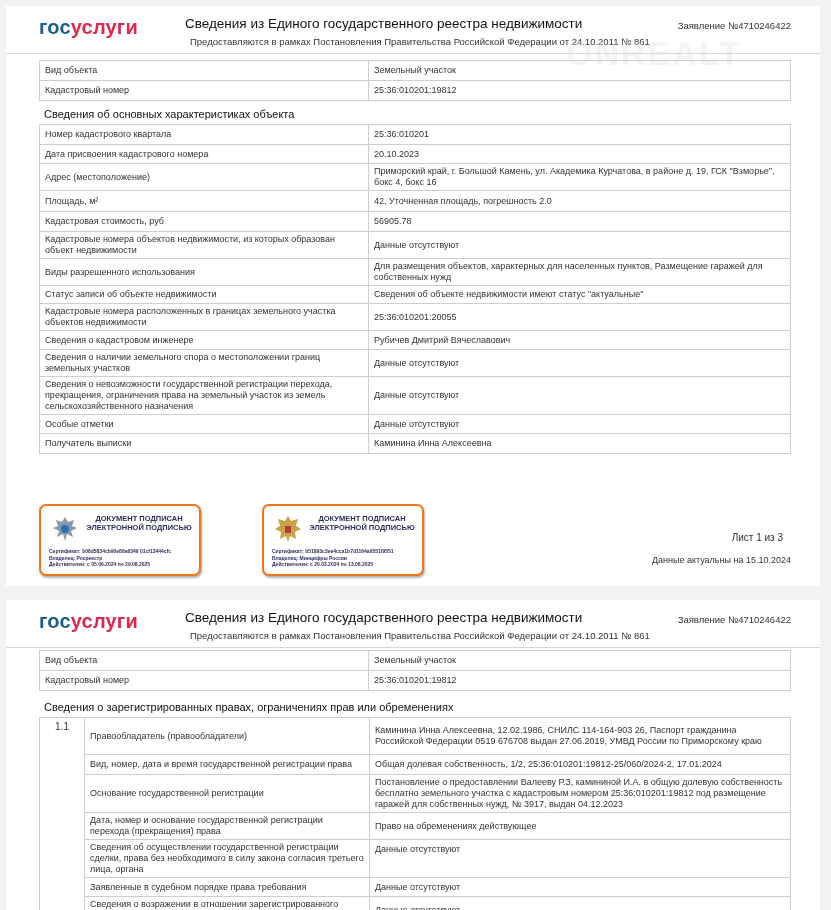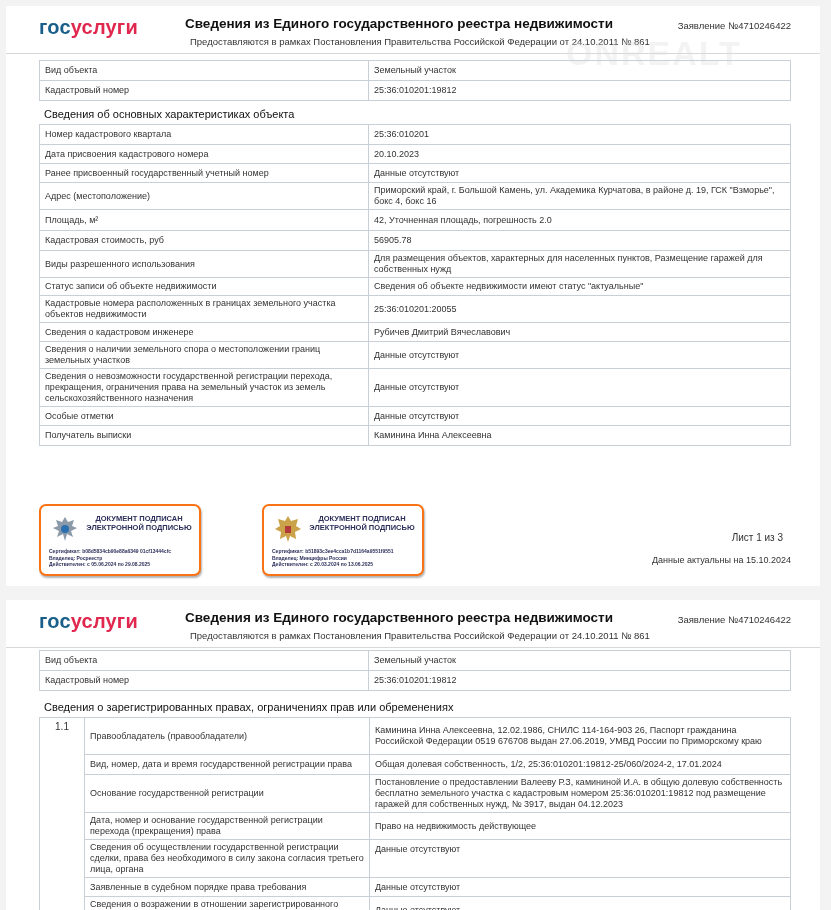--- a/index.html
+++ b/index.html
@@ -5,21 +5,21 @@
   * { box-sizing: border-box; margin: 0; padding: 0; }
   html, body { width: 831px; height: 910px; overflow: hidden; }
   body { background: #f3f3f3; font-family: "Liberation Sans", "DejaVu Sans", sans-serif; color: #222; position: relative; }
   .page { position: absolute; left: 6px; width: 814px; background: #ffffff; }
   .page1 { top: 6px; height: 580px; }
   .page2 { top: 600px; height: 310px; }
   .hdr { position: relative; height: 48px; border-bottom: 1px solid #d8d8d8; }
   .logo { position: absolute; left: 33px; top: 10px; font-size: 20px; font-weight: bold; letter-spacing: 0.2px; }
   .logo .g1 { color: #1a5f8a; }
   .logo .g2 { color: #e0284f; }
-  .doc-title { position: absolute; left: 179px; top: 10px; font-size: 13.5px; font-weight: bold; color: #111; }
+  .doc-title { position: absolute; left: 179px; top: 10px; font-size: 13.5px; font-weight: normal; color: #111; }
   .doc-sub { position: absolute; left: 184px; top: 30px; font-size: 9.5px; color: #333; }
   .stmt { position: absolute; right: 29px; top: 14px; font-size: 9.5px; color: #333; }
   .watermark { position: absolute; left: 560px; top: 28px; font-size: 34px; font-weight: bold; color: rgba(220,220,220,0.35); letter-spacing: 2px; pointer-events:none; }
   table { border-collapse: collapse; position: absolute; left: 33px; width: 752px; font-size: 9px; color: #333; }
   td { border: 1px solid #c9cfd6; padding: 2px 5px; vertical-align: middle; line-height: 11px; }
   td.k { width: 329px; }
   .sec { position: absolute; left: 38px; font-size: 11px; font-weight: normal; color: #111; }
   .stamp { position: absolute; top: 498px; width: 162px; height: 72px; border: 2px solid #f97316; border-radius: 7px; box-shadow: 1px 2px 2px rgba(0,0,0,0.3); background: #fff; }
   .stamp .emb { position: absolute; left: 10px; top: 8px; width: 28px; height: 30px; }
   .stamp .st { position: absolute; left: 42px; top: 8px; width: 112px; text-align: center; font-size: 7.5px; font-weight: bold; color: #2c2f5a; line-height: 9px; }
@@ -60,34 +60,34 @@
     <tbody>
         <tr>
           <td class="k" style="height:20px">Номер кадастрового квартала</td>
           <td>25:36:010201</td>
         </tr>
     <tr>
           <td class="k" style="height:19px">Дата присвоения кадастрового номера</td>
           <td>20.10.2023</td>
         </tr>
     <tr>
-          <td class="k" style="height:19px">Ранее присвоенный государственный учетный номер</td>
-          <td>Данные отсутствуют</td>
-        </tr>
-    <tr>
           <td class="k" style="height:24px">Адрес (местоположение)</td>
           <td>Приморский край, г. Большой Камень, ул. Академика Курчатова, в районе д. 19, ГСК "Взморье", бокс 4, бокс 16</td>
         </tr>
     <tr>
           <td class="k" style="height:21px">Площадь, м²</td>
           <td>42, Уточненная площадь, погрешность 2.0</td>
         </tr>
     <tr>
           <td class="k" style="height:20px">Кадастровая стоимость, руб</td>
           <td>56905.78</td>
+        </tr>
+    <tr>
+          <td class="k" style="height:25px">Кадастровые номера объектов недвижимости, из которых образован объект недвижимости</td>
+          <td>Данные отсутствуют</td>
         </tr>
     <tr>
           <td class="k" style="height:25px">Виды разрешенного использования</td>
           <td>Для размещения объектов, характерных для населенных пунктов, Размещение гаражей для собственных нужд</td>
         </tr>
     <tr>
           <td class="k" style="height:18px">Статус записи об объекте недвижимости</td>
           <td>Сведения об объекте недвижимости имеют статус "актуальные"</td>
         </tr>
     <tr>
@@ -180,21 +180,21 @@
     <tr>
           <td class="k2" style="height:20px">Вид, номер, дата и время государственной регистрации права</td>
           <td>Общая долевая собственность, 1/2, 25:36:010201:19812-25/060/2024-2, 17.01.2024</td>
         </tr>
     <tr>
           <td class="k2" style="height:35px">Основание государственной регистрации</td>
           <td>Постановление о предоставлении Валееву Р.З, камининой И.А. в общую долевую собственность бесплатно земельного участка с кадастровым номером 25:36:010201:19812 под размещение гаражей для собственных нужд, № 3917, выдан 04.12.2023</td>
         </tr>
     <tr>
           <td class="k2" style="height:24px">Дата, номер и основание государственной регистрации перехода (прекращения) права</td>
-          <td>Право на недвижимость действующее</td>
+          <td>Право на обременениях действующее</td>
         </tr>
     <tr>
           <td class="k2" style="height:35px">Сведения об осуществлении государственной регистрации сделки, права без необходимого в силу закона согласия третьего лица, органа</td>
           <td style="vertical-align:top; padding-top:4px">Данные отсутствуют</td>
         </tr>
     <tr>
           <td class="k2" style="height:19px">Заявленные в судебном порядке права требования</td>
           <td>Данные отсутствуют</td>
         </tr>
     <tr>

